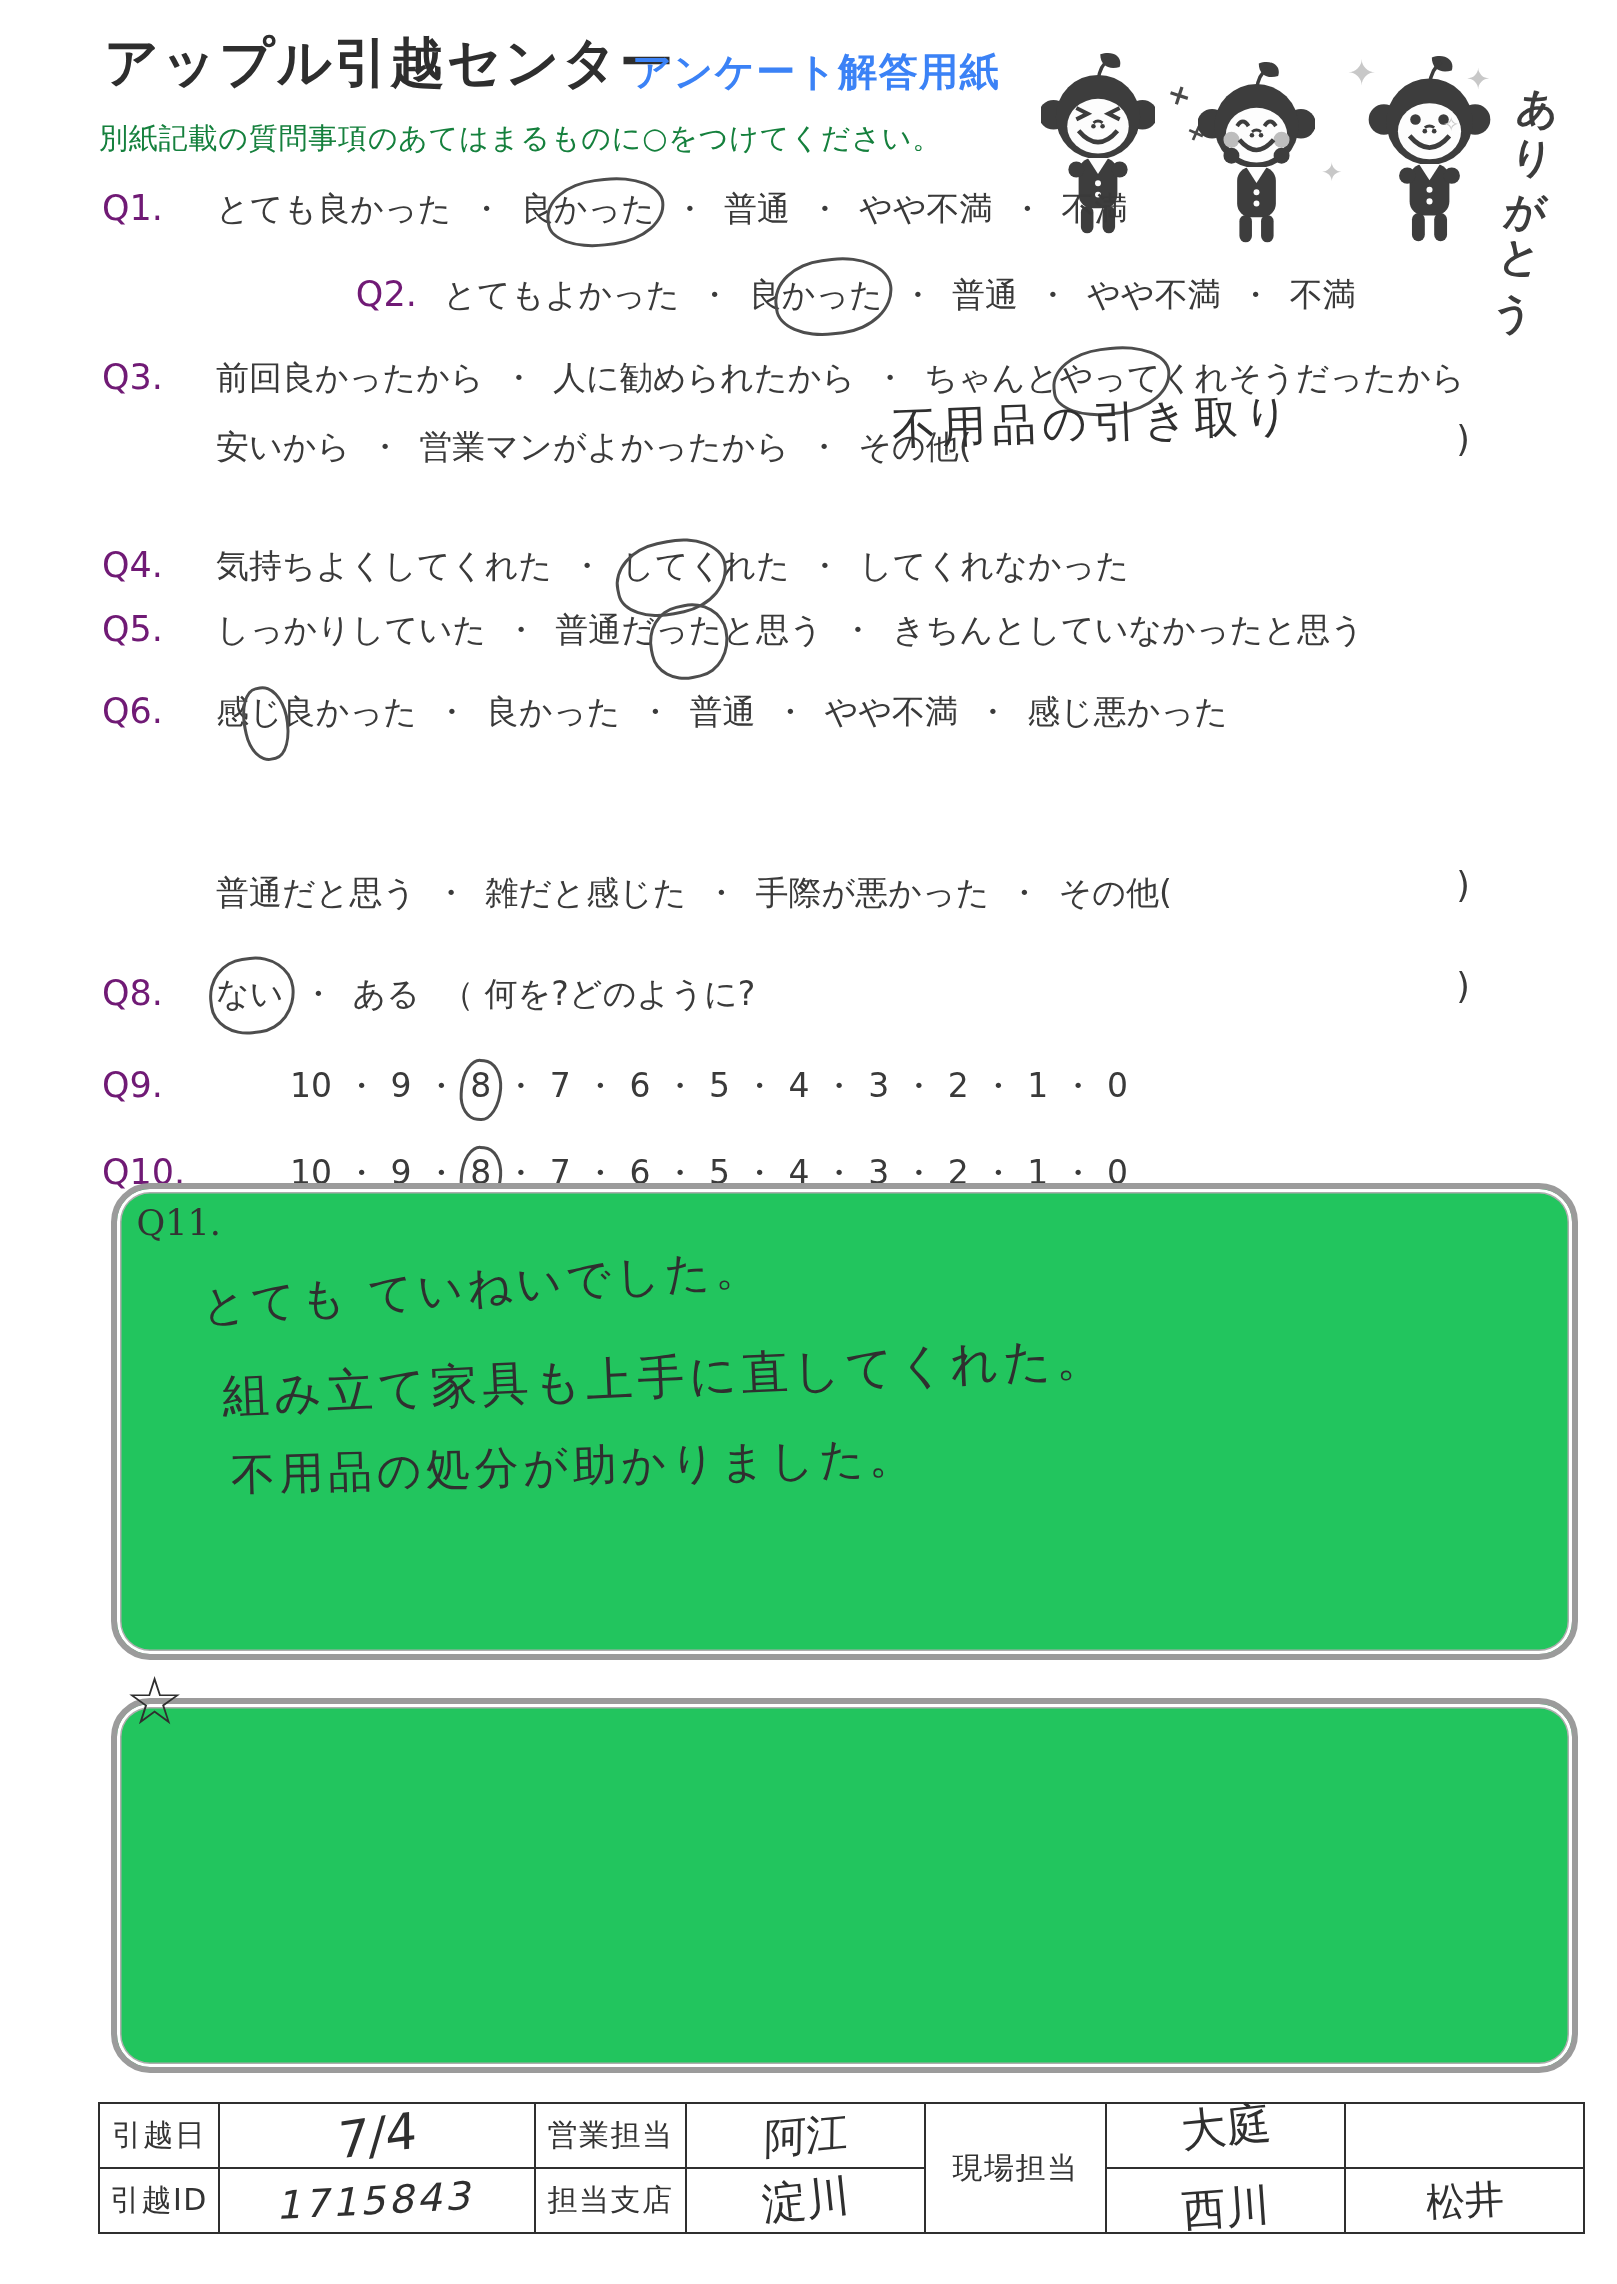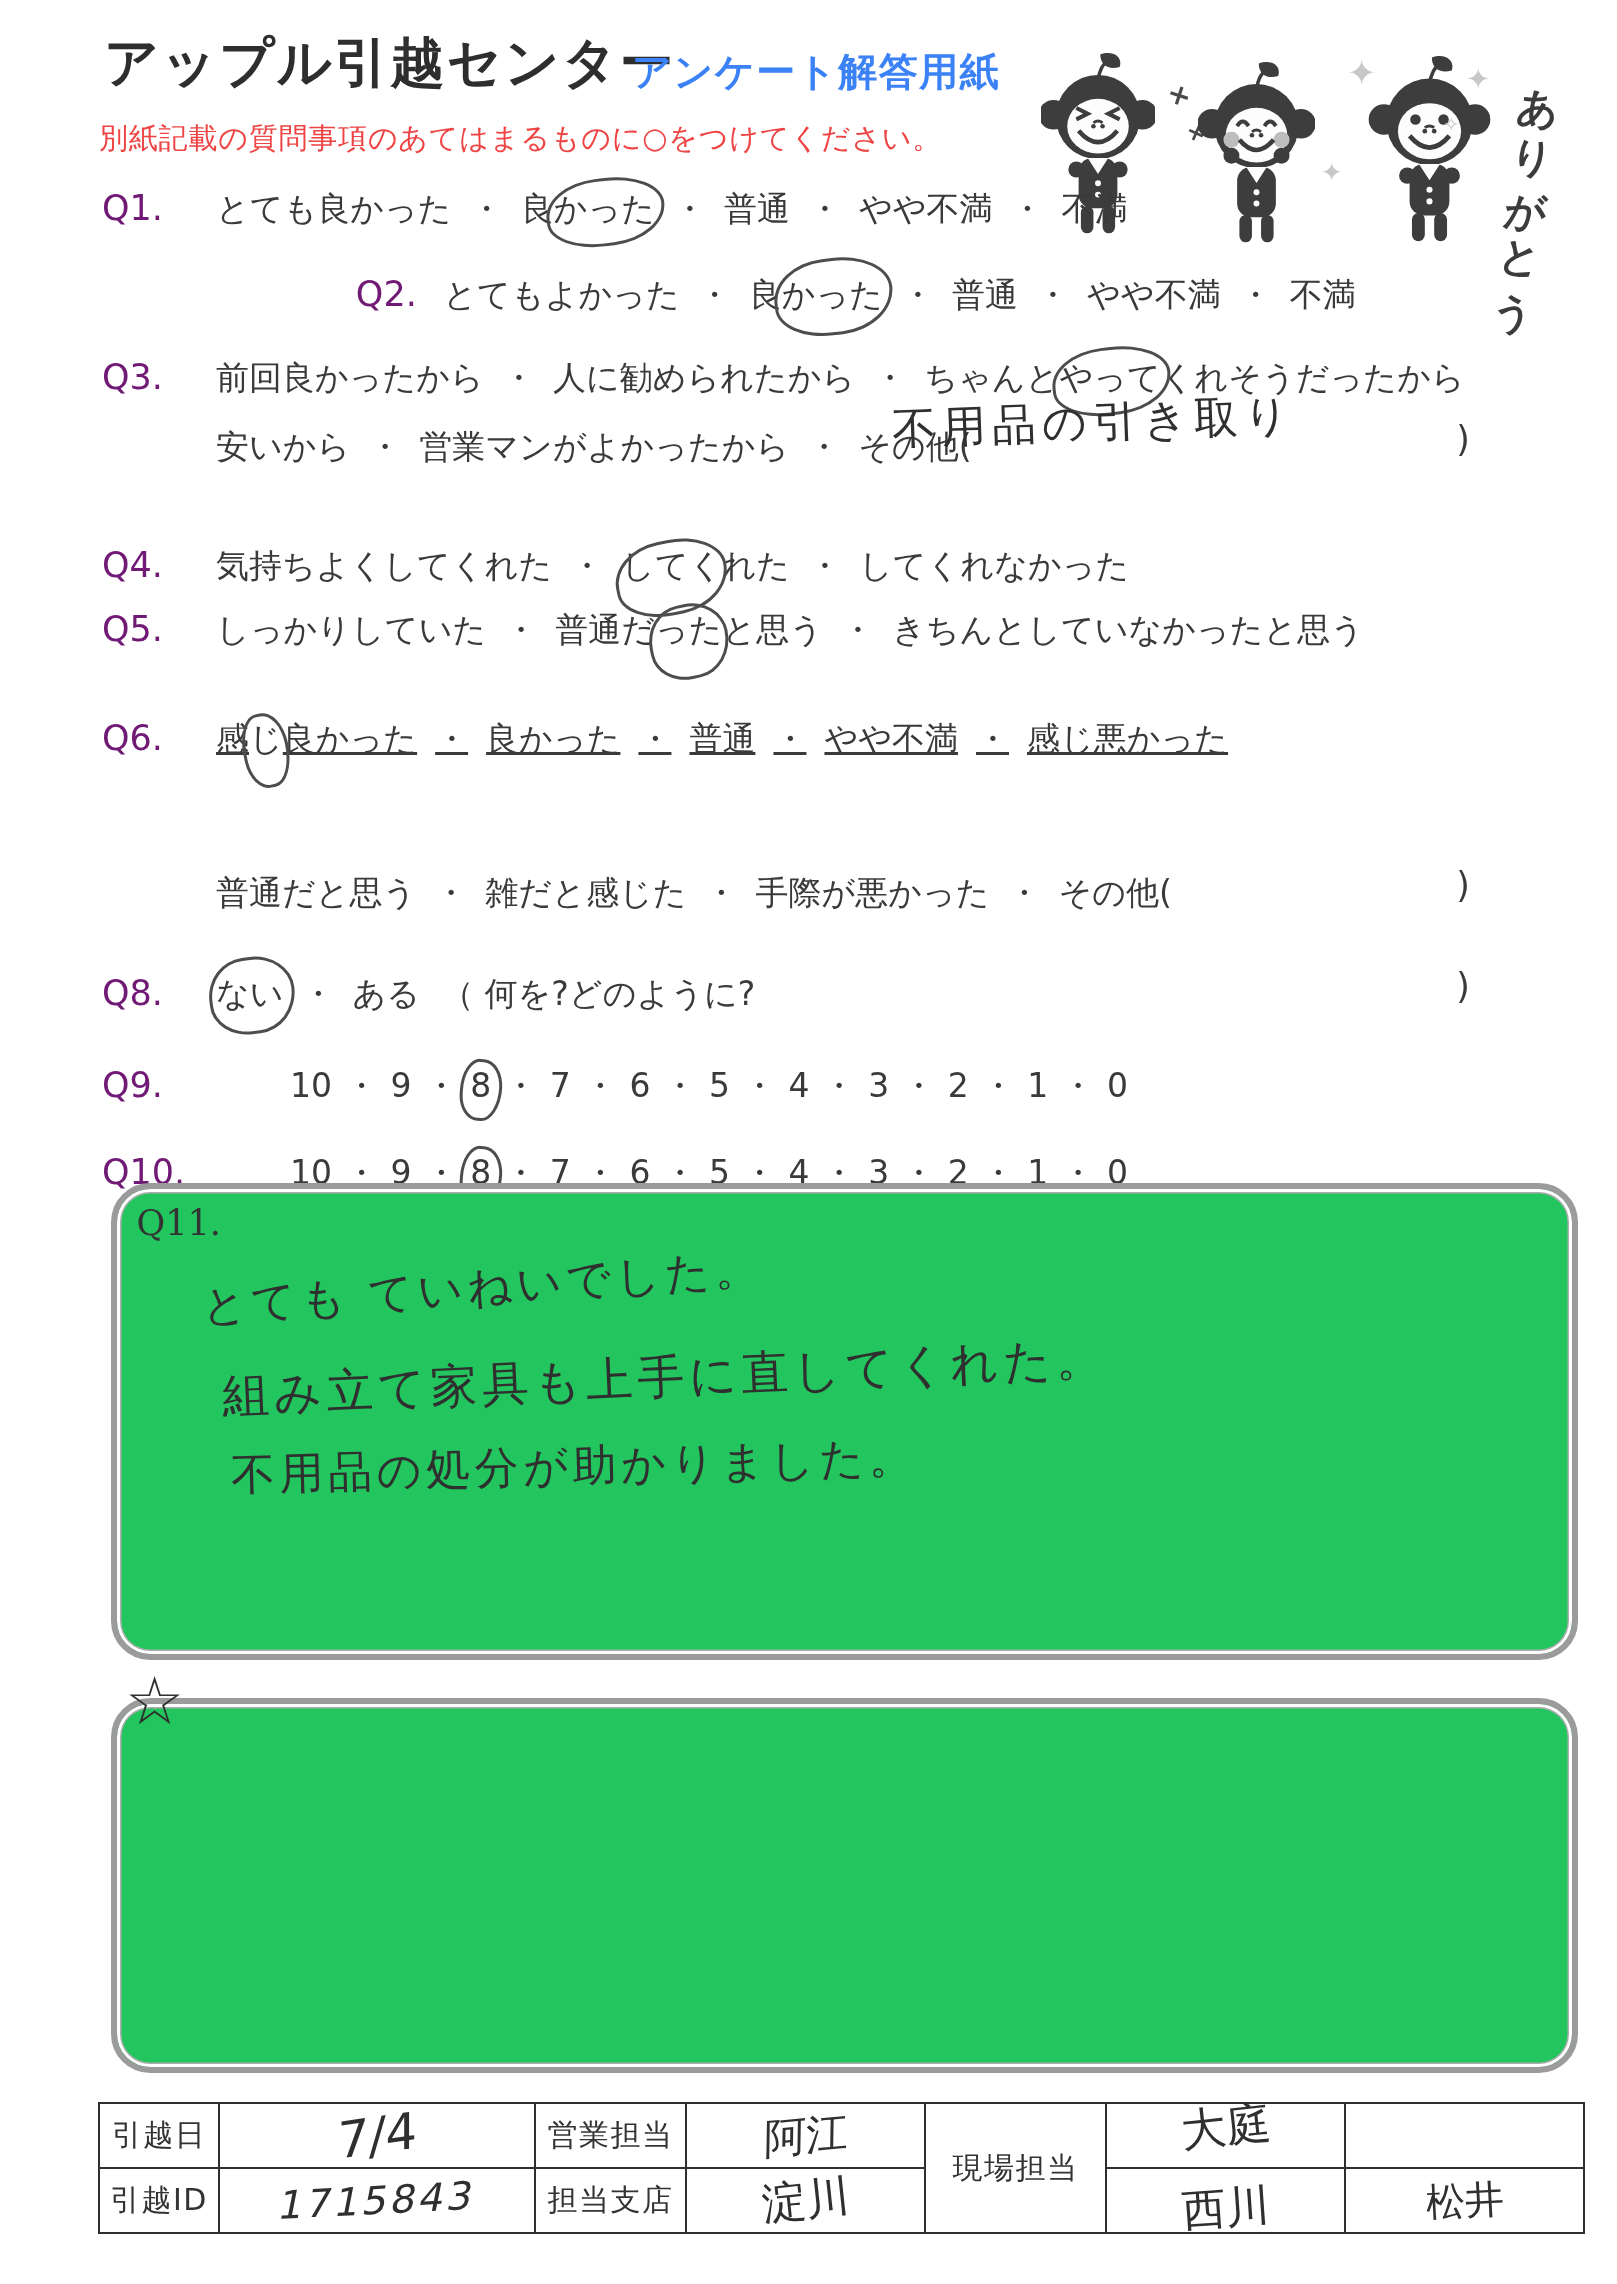--- a/index.html
+++ b/index.html
@@ -4,21 +4,21 @@
 <style>
   html,body{margin:0;padding:0;background:#e8e8e8;}
   .page{
     position:relative;width:1617px;height:2284px;background:#ffffff;
     font-family:"DejaVu Sans","Liberation Sans",sans-serif;color:#3a3a3a;
     overflow:hidden;
   }
   
   .title{position:absolute;left:104px;top:27px;font-size:54px;font-weight:700;color:#2e2e2e;letter-spacing:2.3px;}
   .subtitle{position:absolute;left:632px;top:45px;font-size:39px;font-weight:700;color:#3b82f6;letter-spacing:1.5px;}
-  .instruction{position:absolute;left:99px;top:119px;font-size:29px;color:#ef4444;letter-spacing:0.8px;}
+  .instruction{position:absolute;left:99px;top:119px;font-size:29px;color:#15803d;letter-spacing:0.8px;}
   
   .monkey{position:absolute;}
   .sparkle{position:absolute;color:#c8c8c8;}
   .plusmark{position:absolute;color:#4a4a4a;font-weight:700;}
   .thanks{
     position:absolute;left:1502px;top:59px;writing-mode:vertical-rl;
     font-size:41px;font-weight:700;color:#3c3c3c;letter-spacing:4.5px;
     transform:rotate(7deg) skewY(-2deg);
   }
   
@@ -182,21 +182,21 @@
   <div class="hw-q3 hand">不用品の引き取り</div>
 
   <div class="q-row" style="top:544px;">
     <span class="q-label">Q4.</span><span class="opt">気持ちよくしてくれた</span><span class="sep">・</span><span class="opt"><span></span><span class="mark m-deep"><span>してく</span></span><span>れた</span></span><span class="sep">・</span><span class="opt">してくれなかった</span>
   </div>
 
   <div class="q-row" style="top:608px;">
     <span class="q-label">Q5.</span><span class="opt">しっかりしていた</span><span class="sep">・</span><span class="opt"><span>普通だ</span><span class="mark m-deep"><span>った</span></span><span>と思う</span></span><span class="sep">・</span><span class="opt">きちんとしていなかったと思う</span>
   </div>
 
-  <div class="q-row" style="top:717px;text-decoration:underline;">
+  <div class="q-row" style="top:690px;">
     <span class="q-label">Q6.</span><span class="opt"><span>感</span><span class="mark m-deep"><span>じ</span></span><span>良かった</span></span><span class="sep">・</span><span class="opt">良かった</span><span class="sep">・</span><span class="opt">普通</span><span class="sep">・</span><span class="opt">やや不満</span><span class="sep">・</span><span class="opt">感じ悪かった</span>
   </div>
 
 
   <div class="q-row" style="top:871px;">
     <span class="q-label"></span><span class="opt">普通だと思う</span><span class="sep">・</span><span class="opt">雑だと感じた</span><span class="sep">・</span><span class="opt">手際が悪かった</span><span class="sep">・</span><span class="opt">その他(</span>
     <span class="paren">)</span>
   </div>
 
   <div class="q-row" style="top:972px;">

